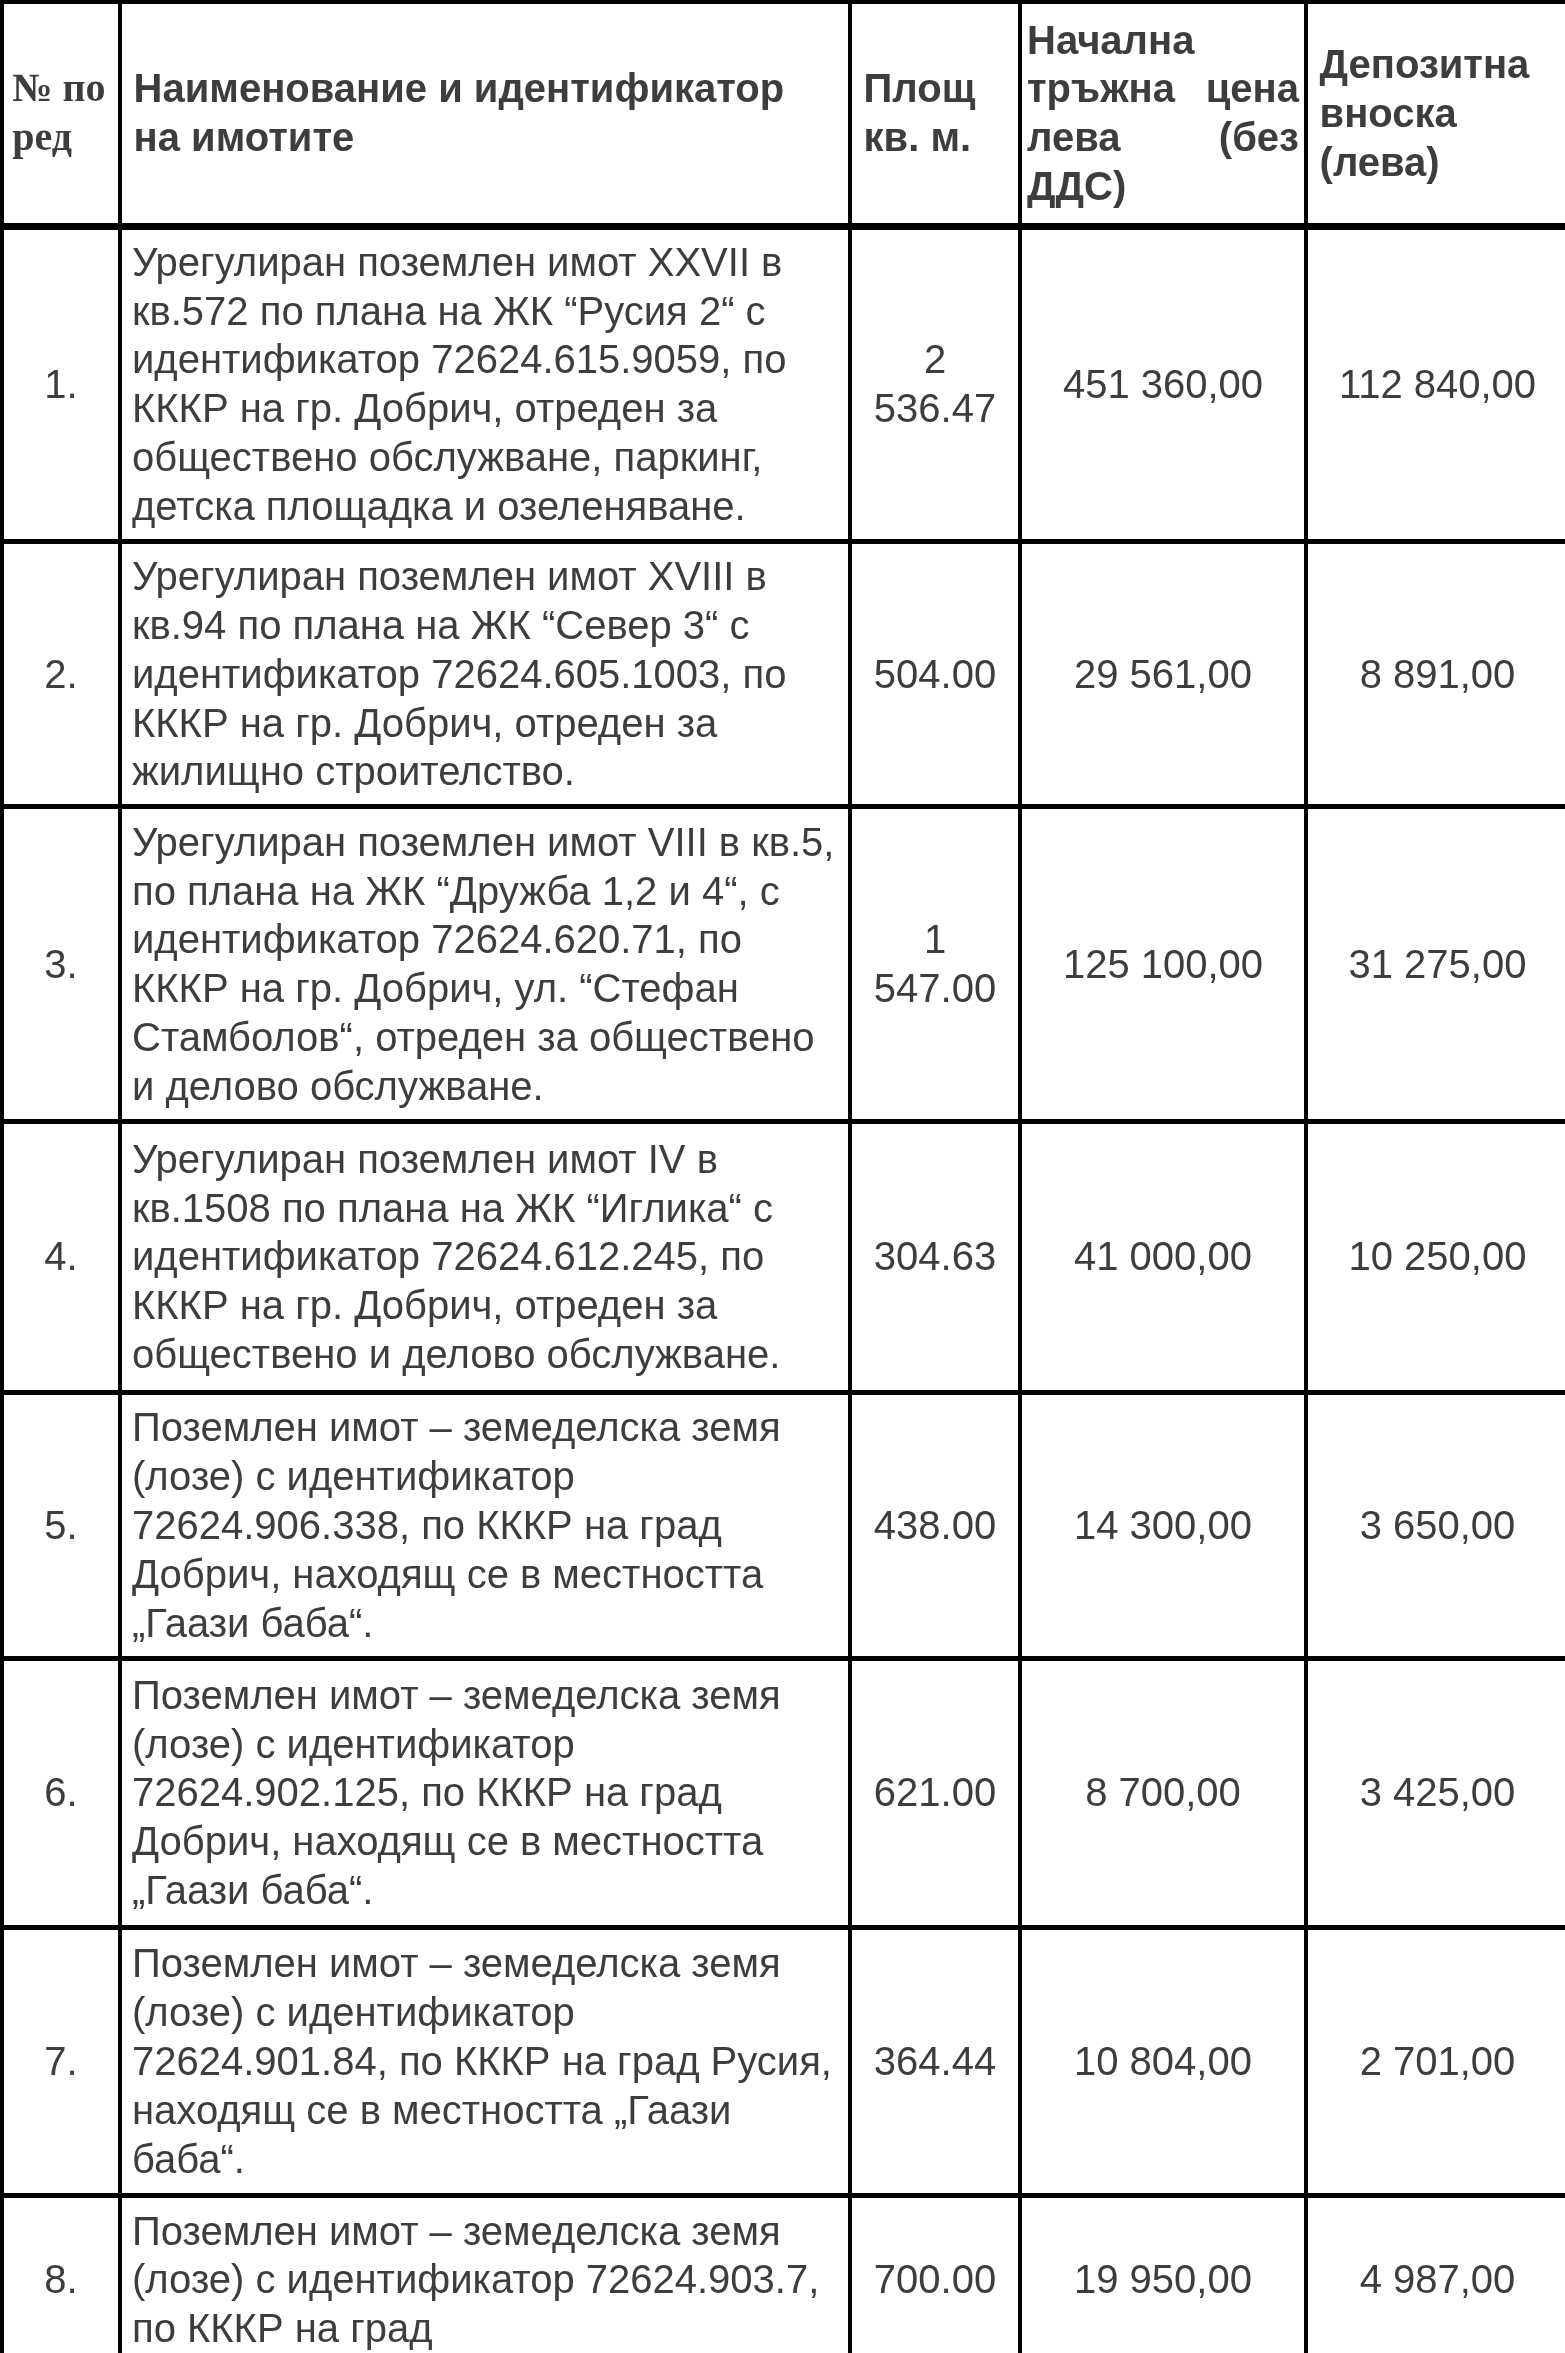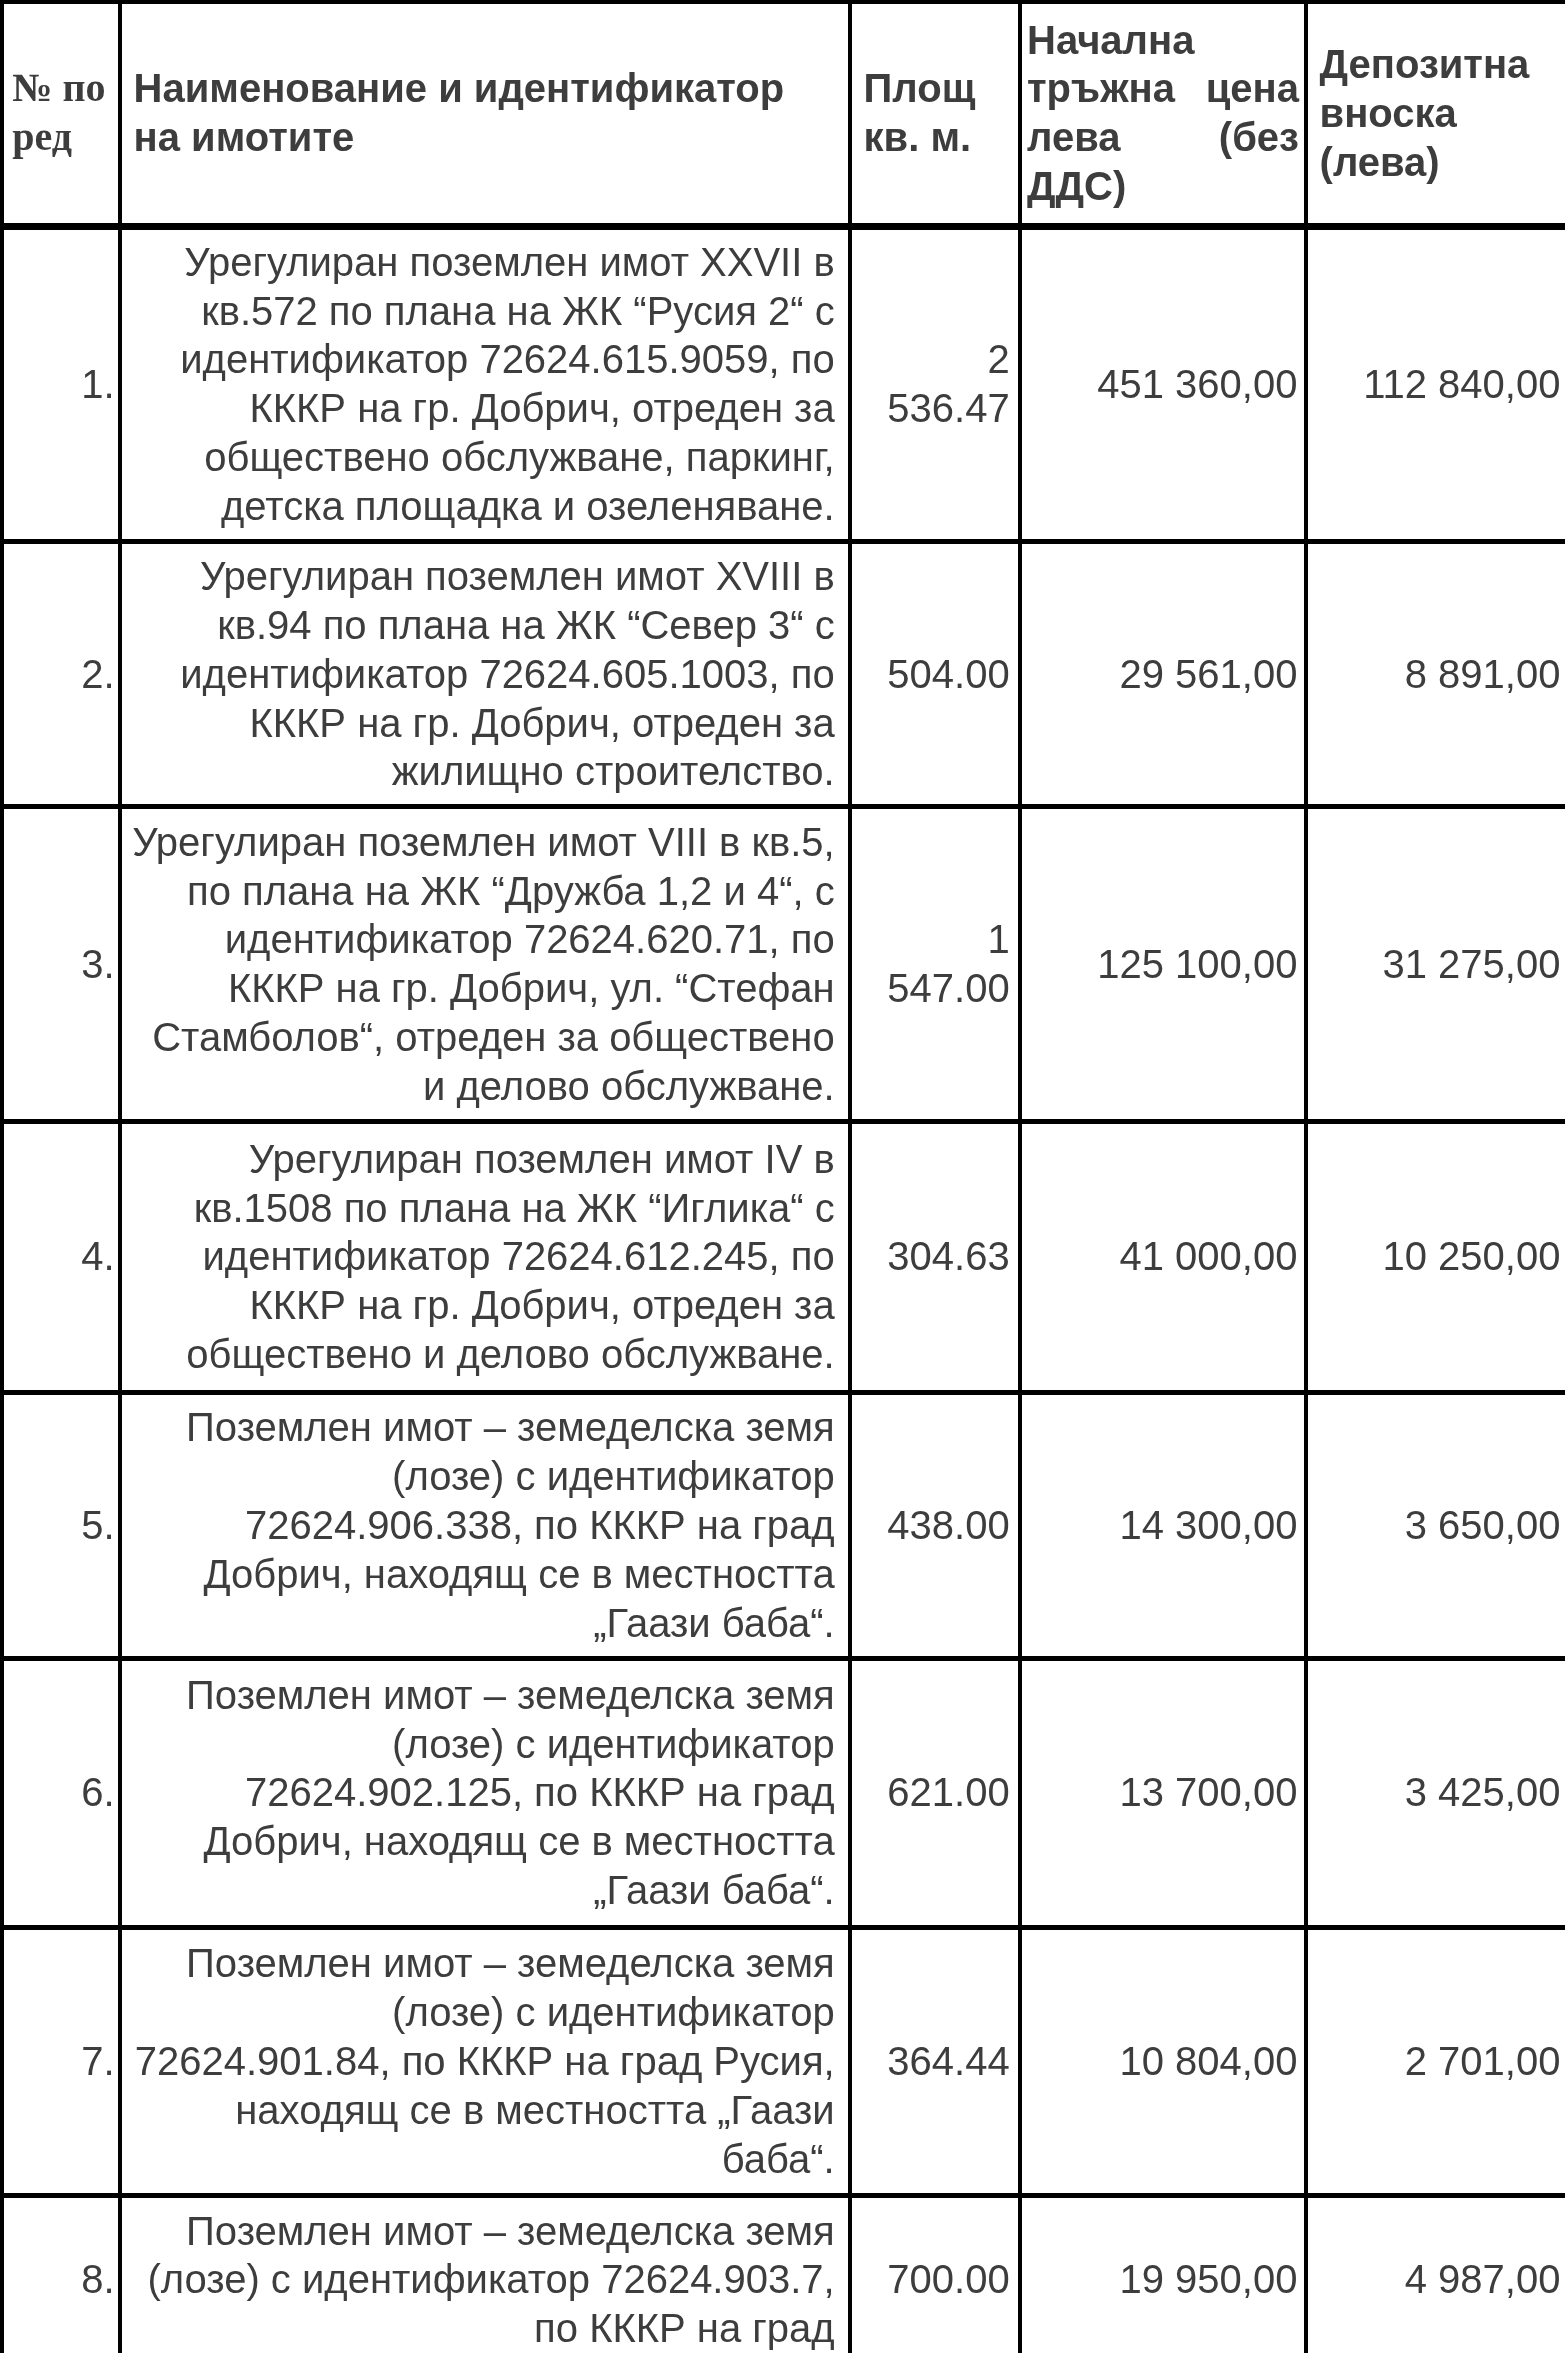--- a/index.html
+++ b/index.html
@@ -32,21 +32,21 @@
     text-align: left;
     border-bottom-width: 7.5px;
     padding: 6.6px 11.6px;
   }
   .doc-table thead th.h-price {
     text-align: justify;
     padding: 6.6px 5px;
   }
   .doc-table thead th.h-num { padding: 6.6px 8.3px; font-family: Liberation Serif, serif; }
   
-  .doc-table tbody td { border-bottom-width: 5.8px; text-align: right; }
+  .doc-table tbody td { border-bottom-width: 5.8px; }
   .cell-num     { text-align: center; padding: 3.3px; }
   .cell-name    { text-align: left; padding: 8.3px 13.3px 8.3px 10px; }
   .cell-area    { text-align: center; padding: 3.3px 8.3px; }
   .cell-price   { text-align: center; padding: 3.3px 6.6px; }
   .cell-deposit { text-align: center; padding: 3.3px 6.6px; }
   
   tr.h-header { height: 224px; }
   tr.h-r1 { height: 315px; }
   tr.h-r2 { height: 264px; }
   tr.h-r3 { height: 309px; }
@@ -109,21 +109,21 @@
       <td class="cell-num">5.</td>
       <td class="cell-name">Поземлен имот – земеделска земя (лозе) с идентификатор 72624.906.338, по КККР на град Добрич, находящ се в местността „Гаази баба“.</td>
       <td class="cell-area">438.00</td>
       <td class="cell-price">14 300,00</td>
       <td class="cell-deposit">3 650,00</td>
     </tr>
     <tr class="h-r6">
       <td class="cell-num">6.</td>
       <td class="cell-name">Поземлен имот – земеделска земя (лозе) с идентификатор 72624.902.125, по КККР на град Добрич, находящ се в местността „Гаази баба“.</td>
       <td class="cell-area">621.00</td>
-      <td class="cell-price">13 700,00</td>
+      <td class="cell-price">8 700,00</td>
       <td class="cell-deposit">3 425,00</td>
     </tr>
     <tr class="h-r7">
       <td class="cell-num">7.</td>
       <td class="cell-name">Поземлен имот – земеделска земя (лозе) с идентификатор 72624.901.84, по КККР на град Русия, находящ се в местността „Гаази баба“.</td>
       <td class="cell-area">364.44</td>
       <td class="cell-price">10 804,00</td>
       <td class="cell-deposit">2 701,00</td>
     </tr>
     <tr class="h-r8">

